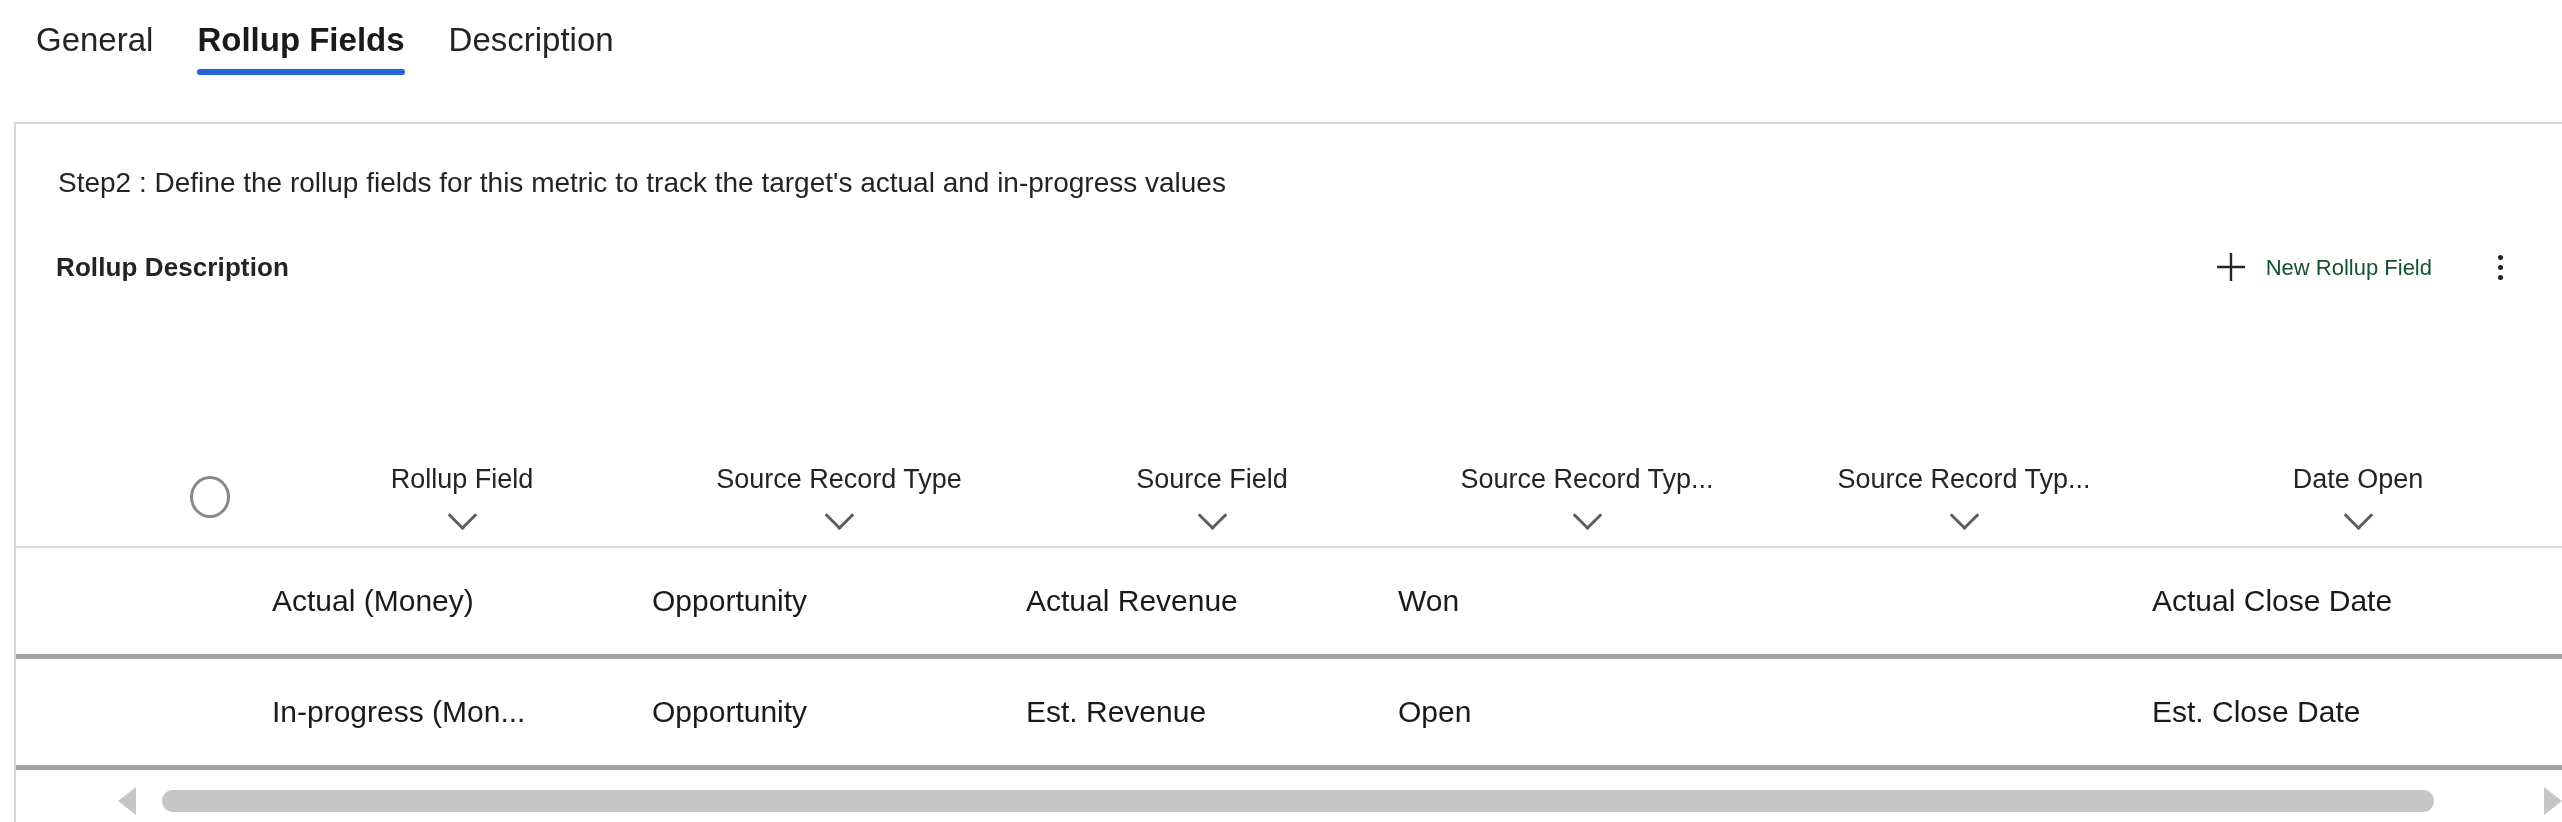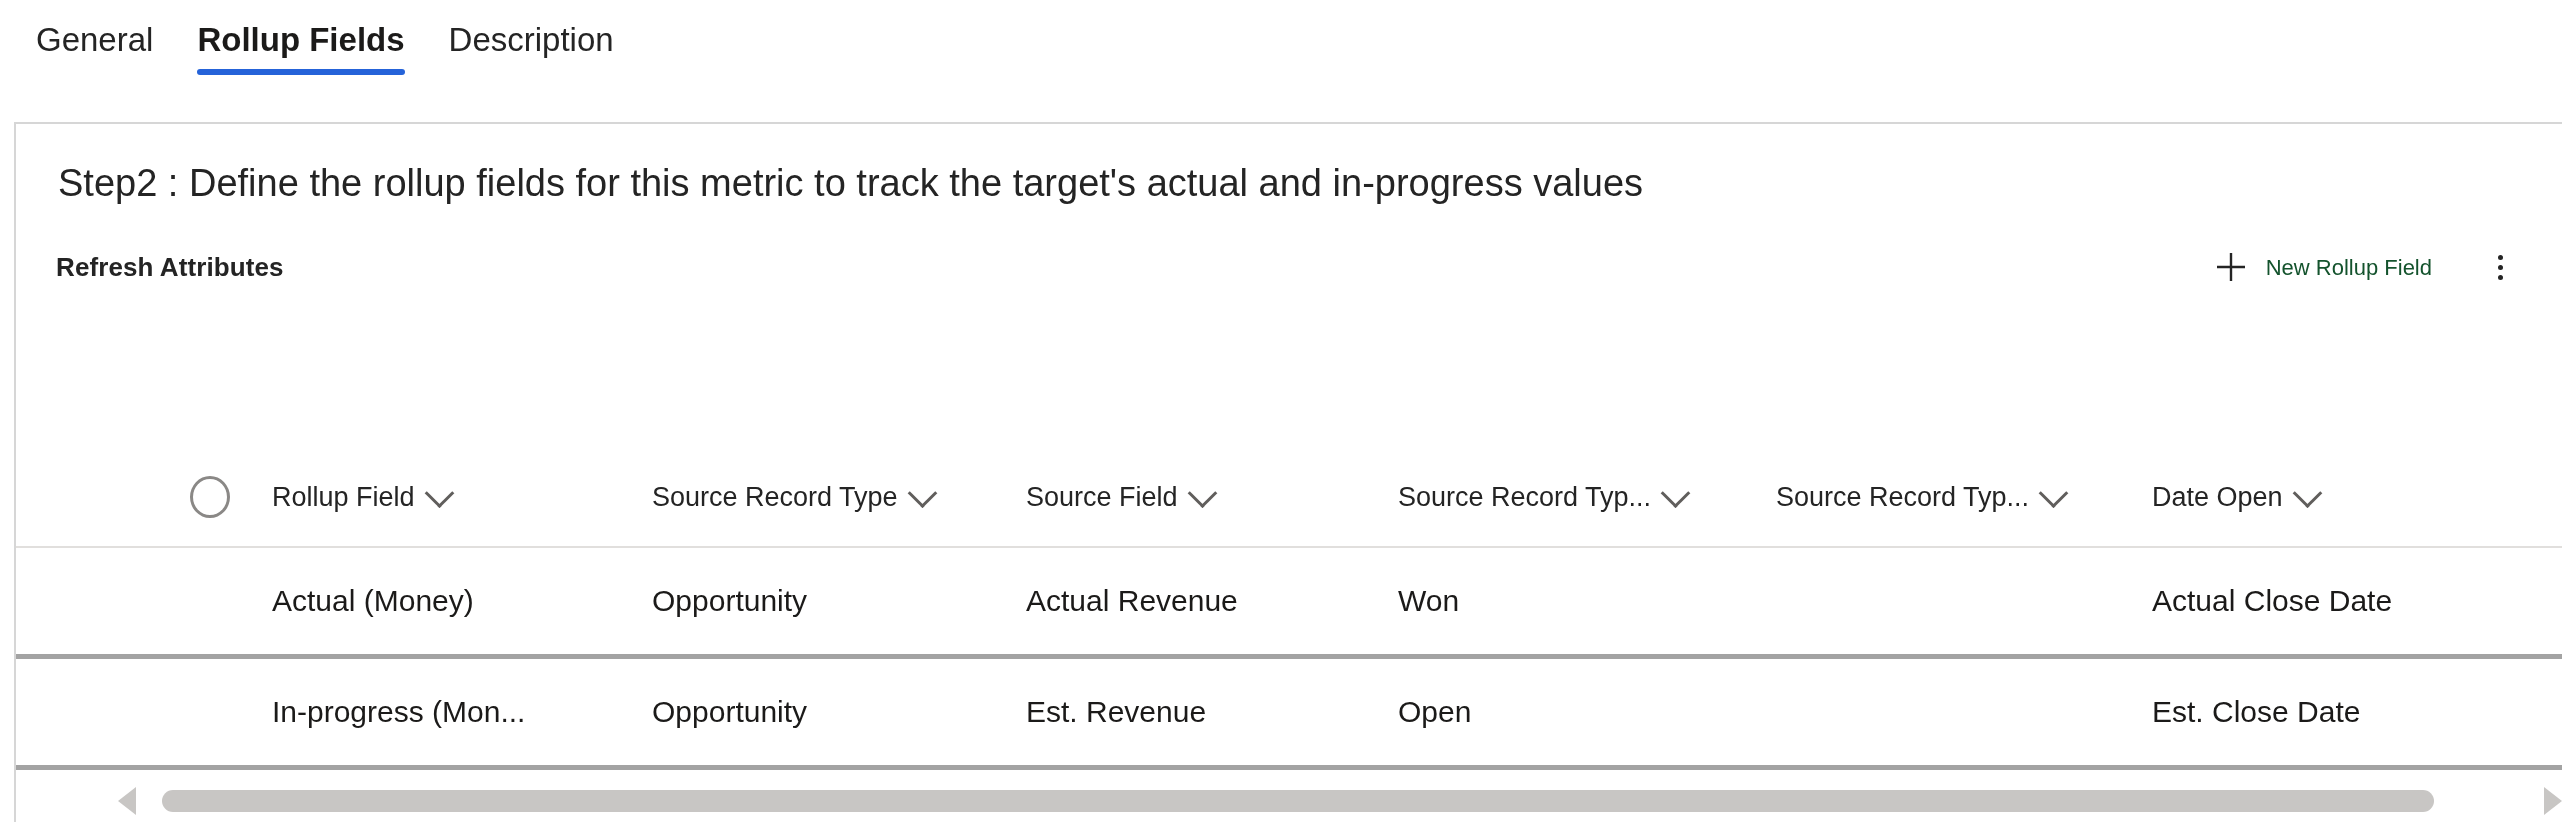--- a/index.html
+++ b/index.html
@@ -56,21 +56,21 @@
     width: 2548px;
     height: 700px;
     box-sizing: border-box;
     border-top: 2px solid #d6d6d6;
     border-left: 2px solid #d6d6d6;
     background: #ffffff;
   }
 
   .step-text {
     padding: 38px 0 0 42px;
-    font-size: 38px;
+    font-size: 28px;
     line-height: 42px;
     color: #242424;
     white-space: nowrap;
   }
 
   
   .grid-toolbar {
     display: flex;
     align-items: center;
     justify-content: space-between;
@@ -145,20 +145,21 @@
     font-size: 27px;
     color: #242424;
     border-bottom: 2px solid #e1dfdd;
   }
   .th-inner {
     display: flex;
     align-items: center;
     gap: 14px;
     white-space: nowrap;
     cursor: pointer;
+    flex-direction: column;
   }
   .chev {
     display: inline-block;
     width: 18px;
     height: 18px;
     border-right: 3px solid #605e5c;
     border-bottom: 3px solid #605e5c;
     transform: rotate(45deg) translate(-3px,-3px);
     flex: 0 0 auto;
   }
@@ -248,21 +249,21 @@
   <div class="tab">
     <span>Description</span>
   </div>
 </div>
 
 <div class="card">
 
   <div class="step-text">Step2 : Define the rollup fields for this metric to track the target's actual and in-progress values</div>
 
   <div class="grid-toolbar">
-    <div class="grid-title">Refresh Attributes</div>
+    <div class="grid-title">Rollup Description</div>
 
     <div class="toolbar-actions">
       <div class="tb-btn">
         <span class="tb-icon">
           <svg width="34" height="34" viewBox="0 0 34 34" aria-hidden="true">
             <path d="M17 3 L17 31 M3 17 L31 17" stroke="#242424" stroke-width="2.4" fill="none"></path>
           </svg>
         </span>
         <span>New Rollup Field</span>
       </div>

